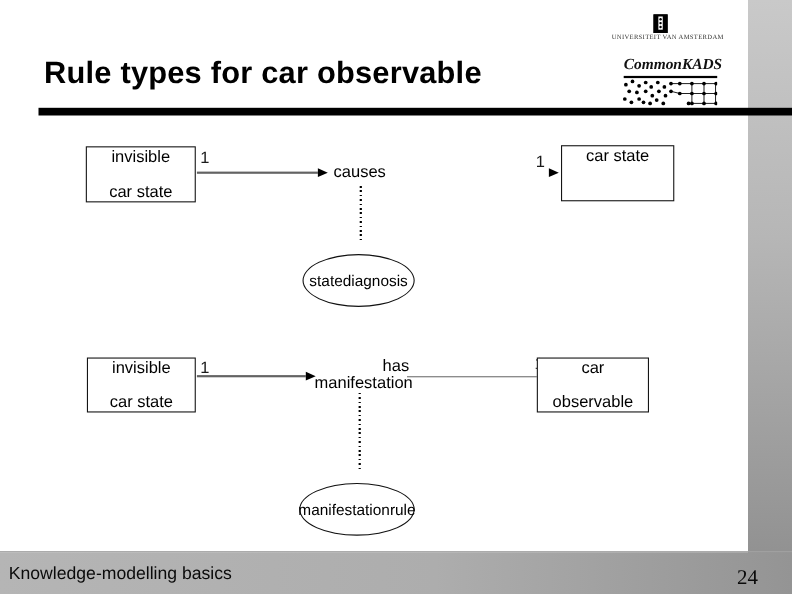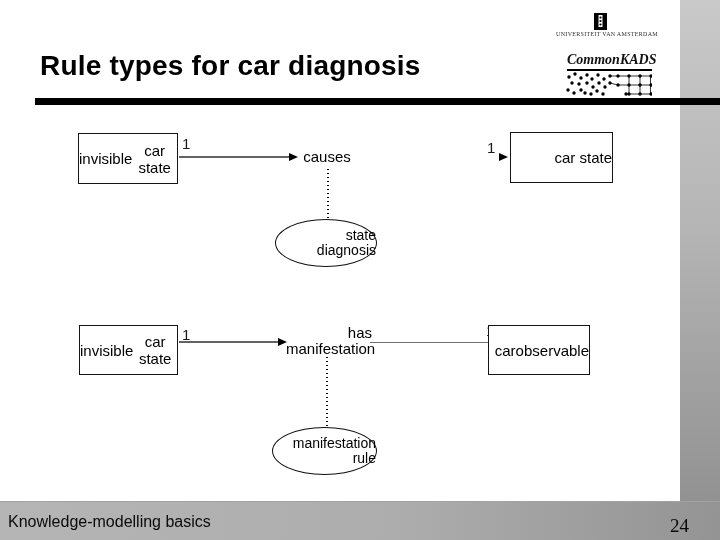--- a/index.html
+++ b/index.html
@@ -32,21 +32,21 @@
   
   .ckads-word{
     position:absolute;left:567px;top:52px;width:85px;text-align:center;
     font-family:Liberation Serif, serif;font-style:italic;font-weight:bold;
     font-size:14px;color:#111;border-bottom:2px solid #000;padding-bottom:1px;
   }
   .ckads-dots{position:absolute;left:566px;top:71px;}
   
   .dbox{
     position:absolute;background:#fff;border:1.5px solid #151515;
-    display:flex;flex-direction:row;align-items:center;justify-content:flex-end;
+    display:flex;flex-direction:column;align-items:center;justify-content:space-between;
     font-size:15px;line-height:17px;color:#000;text-align:center;box-sizing:border-box;
   }
   .box-a{left:78px;top:133px;width:100px;height:51px;}
   .box-b{left:510px;top:132px;width:103px;height:51px;}
   .box-c{left:79px;top:325px;width:99px;height:50px;}
   .box-d{left:488px;top:325px;width:102px;height:50px;}
   .mult{
     position:absolute;font-size:15px;color:#1a1a1a;
   }
   .m1{left:182px;top:135px;}
@@ -72,22 +72,22 @@
   .rel-causes{left:302px;top:149px;width:50px;}
   .rel-has{left:286px;top:325px;width:86px;text-align:right;}
   .dotlink{
     position:absolute;width:2px;
     background-image:repeating-linear-gradient(to bottom,#000 0 1.5px,transparent 1.5px 4px);
   }
   .dot1{left:327px;top:169px;height:50px;}
   .dot2{left:326px;top:357px;height:70px;}
   .ellipse{
     position:absolute;background:#fff;border:1.5px solid #111;border-radius:50%;
-    display:flex;flex-direction:column;align-items:flex-end;justify-content:center;
-    font-size:14px;line-height:15px;color:#000;text-align:center;box-sizing:border-box;
+    display:flex;align-items:center;justify-content:center;
+    font-size:14px;line-height:15px;color:#000;text-align:center;box-sizing:border-box;margin-top:12px;
   }
   .ell-1{left:275px;top:219px;width:102px;height:48px;}
   .ell-2{left:272px;top:427px;width:105px;height:48px;}
   
   .footer-bar{
     position:absolute;left:0;top:501px;width:720px;height:39px;
     background:linear-gradient(to right,#b5b5b5 0%,#adadad 55%,#949494 100%);
     border-top:1px solid #a2a2a2;
   }
   .footer-left{
@@ -99,21 +99,21 @@
     font-family:Liberation Serif, serif;font-size:19px;color:#0a0a0a;
   }
 </style>
 </head>
 <body>
 
 <div class="slide">
 
   <div class="accent-bar"></div>
 
-  <div class="title">Rule types for car diagnosis</div>
+  <div class="title">Rule types for car observable</div>
 
   <div class="rule"></div>
 
   <div class="uva-logo">
     <svg width="13" height="17" viewBox="0 0 13 17">
       <rect x="0" y="0" width="13" height="17" fill="#000"></rect>
       <rect x="4.5" y="2" width="4" height="12" fill="#fff"></rect>
       <circle cx="6.5" cy="4.5" r="1.1" fill="#000"></circle>
       <circle cx="6.5" cy="8" r="1.1" fill="#000"></circle>
       <circle cx="6.5" cy="11.5" r="1.1" fill="#000"></circle>

